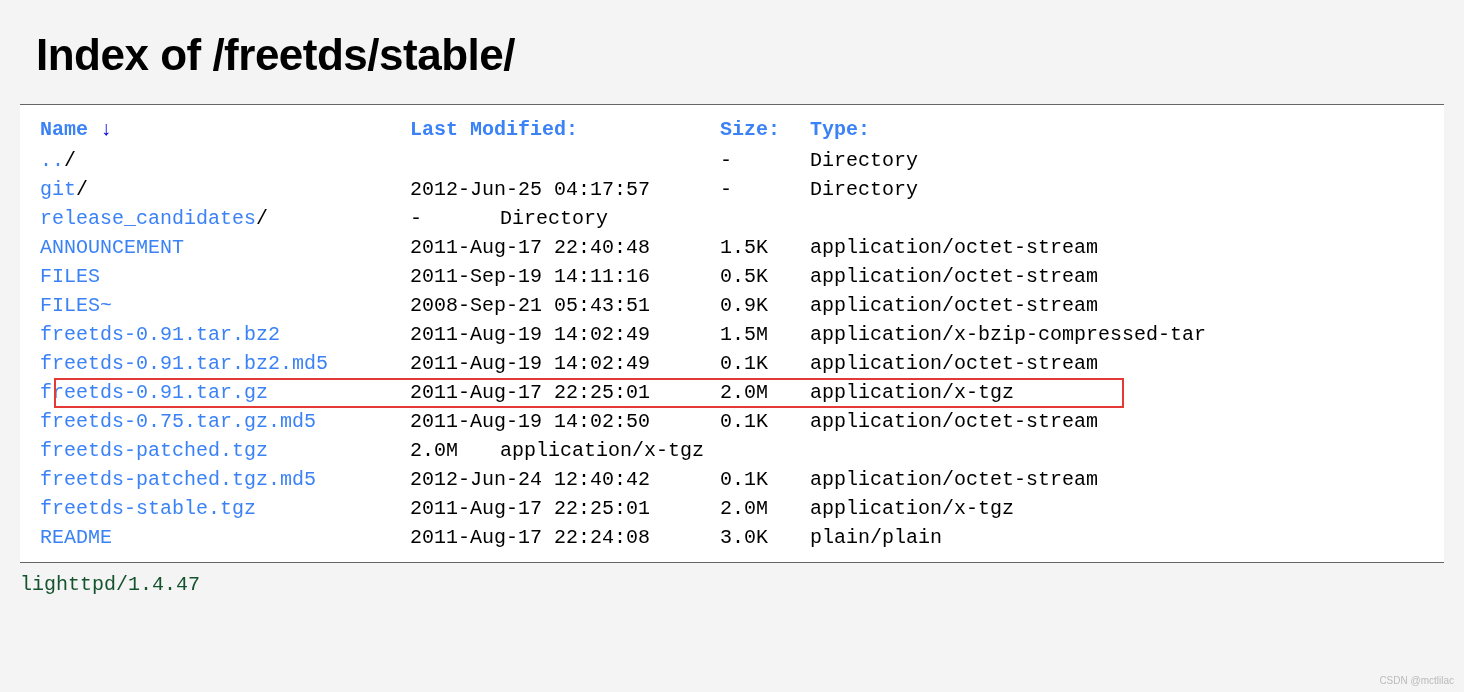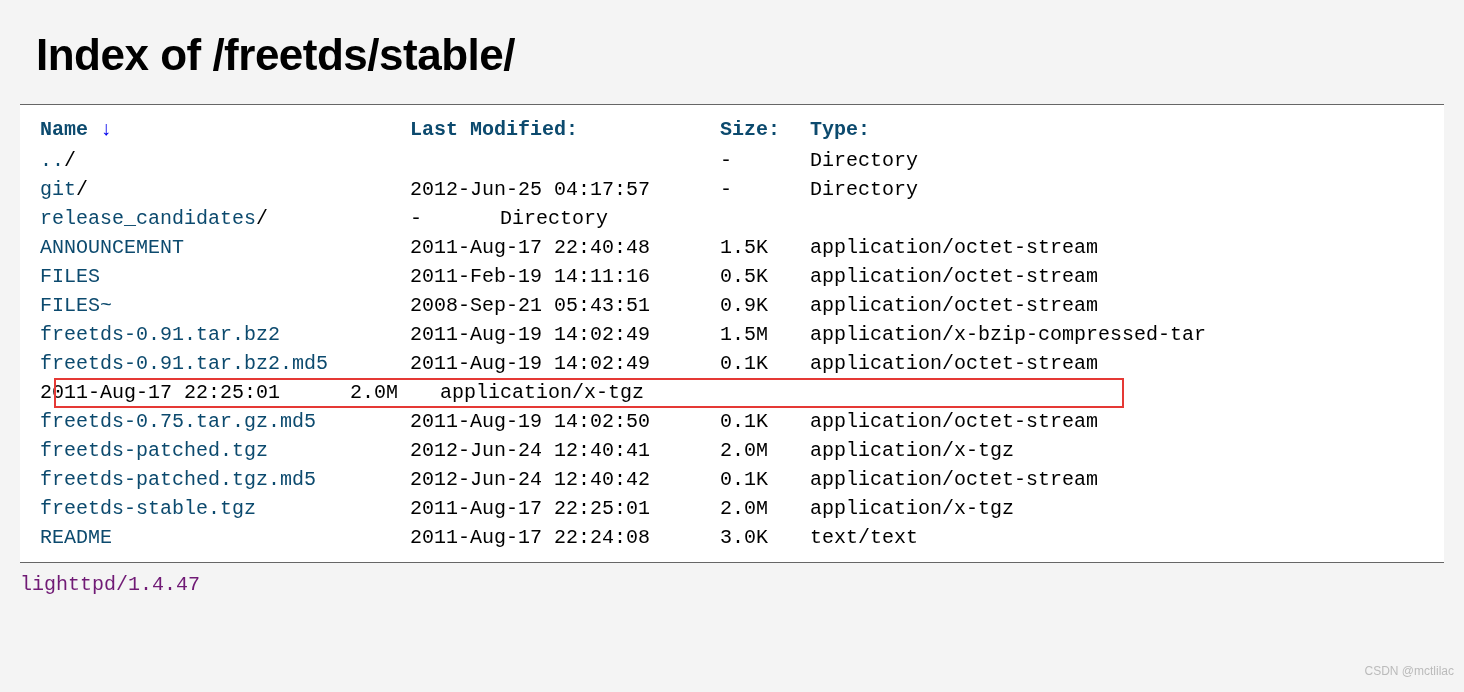--- a/index.html
+++ b/index.html
@@ -40,47 +40,47 @@
   .col-mod  { flex: 0 0 310px; }
   .col-size { flex: 0 0 90px; padding-right: 20px;}
   .col-type { flex: 1 1 auto; }
   .hdr {
     color: #0000EE;
     font-weight: bold;
     margin-bottom: 2px;
   }
   .hdr .col-name .arrow { font-weight: normal; }
   a.link {
-    color: #0c4a6e;
+    color: #3b82f6;
     text-decoration: none;
   }
   .suffix {
     color: #000;
   }
   .highlight-box {
     position: absolute;
     border: 2px solid #e53935;
     pointer-events: none;
     left: 14px;
     right: 300px;
     height: 30px;
     top: 0px;
   }
   .row-wrap { position: relative; }
   .footer {
     font-family: "Menlo","Consolas","Courier New",monospace;
     font-size: 20px;
-    color: #701a75;
+    color: #14532d;
     margin: 10px 0 0 0;
   }
   .watermark {
     position: fixed;
     right: 10px;
-    bottom: 14px;
-    font-size: 12px;
+    bottom: 6px;
+    font-size: 10px;
     color: #bbb;
     font-family: Arial, sans-serif;
   }
 </style>
 </head>
 <body>
 
 <h1>Index of /freetds/stable/</h1>
 
 <hr class="top">
@@ -132,21 +132,21 @@
         <div class="row">
           <div class="col-name"><a href="#" class="link">ANNOUNCEMENT</a></div>
           <div class="col-mod">2011-Aug-17 22:40:48</div>
           <div class="col-size">1.5K</div>
           <div class="col-type">application/octet-stream</div>
         </div>
       </div>
       <div class="row-wrap">
         <div class="row">
           <div class="col-name"><a href="#" class="link">FILES</a></div>
-          <div class="col-mod">2011-Feb-19 14:11:16</div>
+          <div class="col-mod">2011-Sep-19 14:11:16</div>
           <div class="col-size">0.5K</div>
           <div class="col-type">application/octet-stream</div>
         </div>
       </div>
       <div class="row-wrap">
         <div class="row">
           <div class="col-name"><a href="#" class="link">FILES~</a></div>
           <div class="col-mod">2008-Sep-21 05:43:51</div>
           <div class="col-size">0.9K</div>
           <div class="col-type">application/octet-stream</div>
@@ -163,38 +163,38 @@
       <div class="row-wrap">
         <div class="row">
           <div class="col-name"><a href="#" class="link">freetds-0.91.tar.bz2.md5</a></div>
           <div class="col-mod">2011-Aug-19 14:02:49</div>
           <div class="col-size">0.1K</div>
           <div class="col-type">application/octet-stream</div>
         </div>
       </div>
       <div class="row-wrap">
         <div class="row">
+          <div class="col-name"><a href="#" class="link">freetds-0.91.tar.gz</a></div>
           <div class="col-mod">2011-Aug-17 22:25:01</div>
           <div class="col-size">2.0M</div>
           <div class="col-type">application/x-tgz</div>
         </div>
         <div class="highlight-box"></div>
       </div>
       <div class="row-wrap">
         <div class="row">
           <div class="col-name"><a href="#" class="link">freetds-0.75.tar.gz.md5</a></div>
           <div class="col-mod">2011-Aug-19 14:02:50</div>
           <div class="col-size">0.1K</div>
           <div class="col-type">application/octet-stream</div>
         </div>
       </div>
       <div class="row-wrap">
         <div class="row">
           <div class="col-name"><a href="#" class="link">freetds-patched.tgz</a></div>
-          <div class="col-mod">2012-Jun-24 12:40:41</div>
           <div class="col-size">2.0M</div>
           <div class="col-type">application/x-tgz</div>
         </div>
       </div>
       <div class="row-wrap">
         <div class="row">
           <div class="col-name"><a href="#" class="link">freetds-patched.tgz.md5</a></div>
           <div class="col-mod">2012-Jun-24 12:40:42</div>
           <div class="col-size">0.1K</div>
           <div class="col-type">application/octet-stream</div>
@@ -206,21 +206,21 @@
           <div class="col-mod">2011-Aug-17 22:25:01</div>
           <div class="col-size">2.0M</div>
           <div class="col-type">application/x-tgz</div>
         </div>
       </div>
       <div class="row-wrap">
         <div class="row">
           <div class="col-name"><a href="#" class="link">README</a></div>
           <div class="col-mod">2011-Aug-17 22:24:08</div>
           <div class="col-size">3.0K</div>
-          <div class="col-type">text/text</div>
+          <div class="col-type">plain/plain</div>
         </div>
       </div>
     </div>
 
 </div>
 
 <hr class="bottom">
 
 <div class="footer">lighttpd/1.4.47</div>
 

